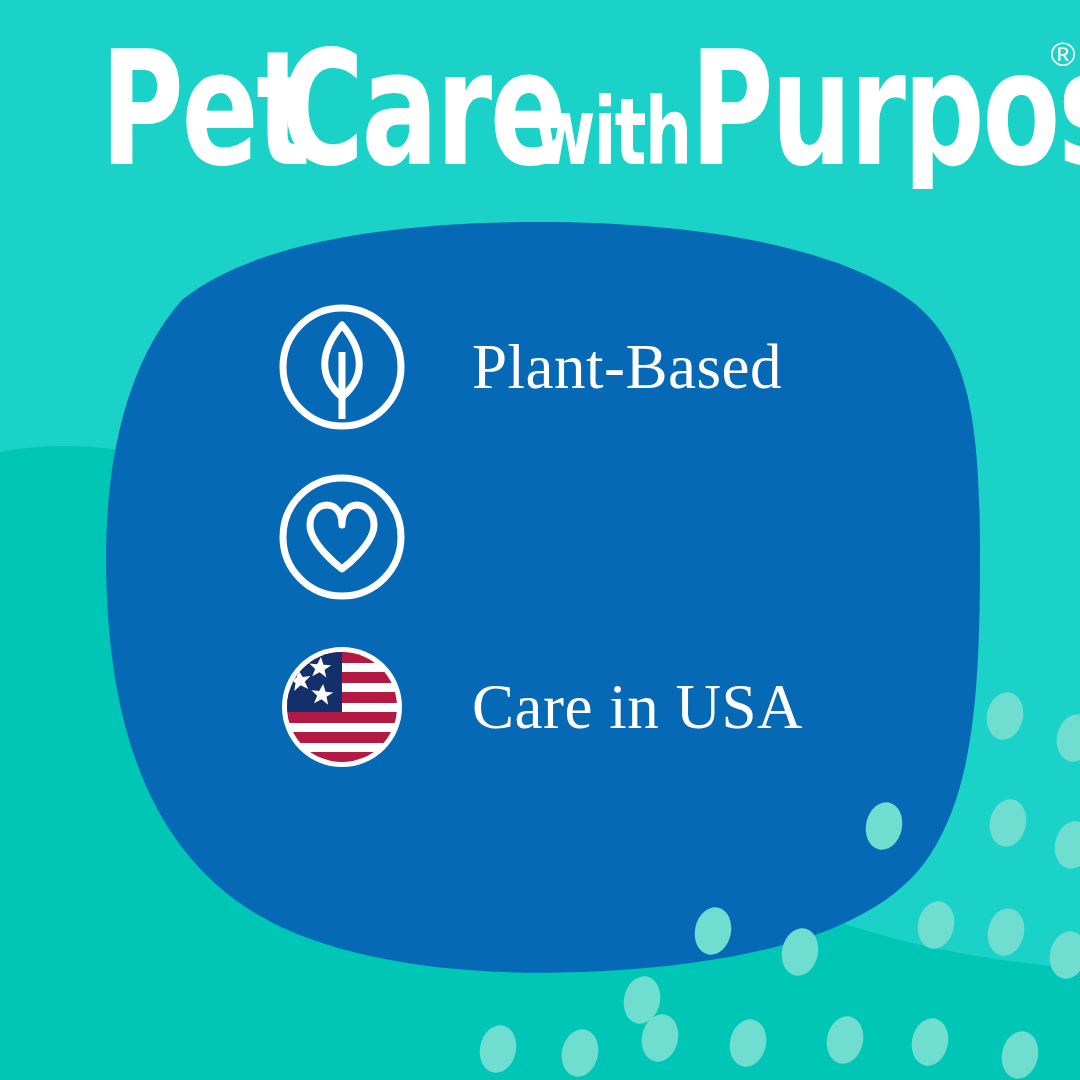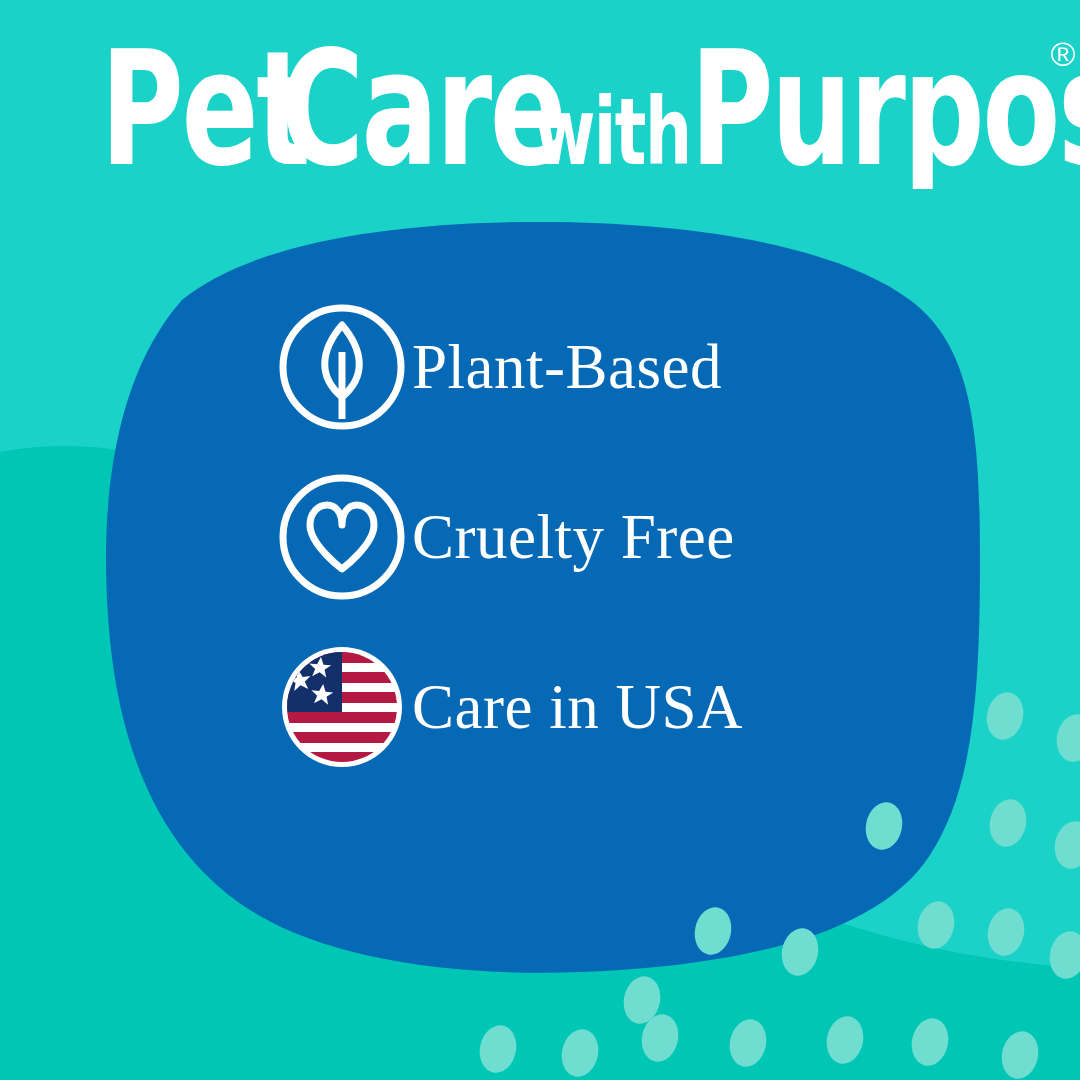--- a/index.html
+++ b/index.html
@@ -53,20 +53,21 @@
   .icon-wrap {
     width: 140px;
     min-width: 140px;
     height: 140px;
     display: flex;
     align-items: center;
     justify-content: center;
   }
   .icon-wrap svg { display: block; }
   .row-label {
+    margin-left: 60px;
     color: #ffffff;
     font-family: "Liberation Serif", serif;
     font-size: 63px;
     line-height: 1;
     letter-spacing: 0.5px;
     white-space: nowrap;
     font-weight: 400;
   }
 </style>
 </head>
@@ -144,21 +145,20 @@
           <circle cx="70" cy="70" r="59" fill="none" stroke="#FFFFFF" stroke-width="7"></circle>
           <path d="M70 102
                    C70 102 38 78 38 58
                    C38 45 47 38 55 38
                    C64 38 70 46 70 58
                    C70 46 76 38 85 38
                    C93 38 102 45 102 58
                    C102 78 70 102 70 102 Z" fill="none" stroke="#FFFFFF" stroke-width="7" stroke-linejoin="round"></path>
         </svg>
       </div>
-      <div class="row-label">Cruelty Free</div>
     </div>
 
 
     <div class="row">
       <div class="icon-wrap">
         <svg width="140" height="140" viewBox="0 0 140 140" aria-hidden="true">
           <defs>
             <clipPath id="flagClip">
               <circle cx="70" cy="70" r="55"></circle>
             </clipPath>

